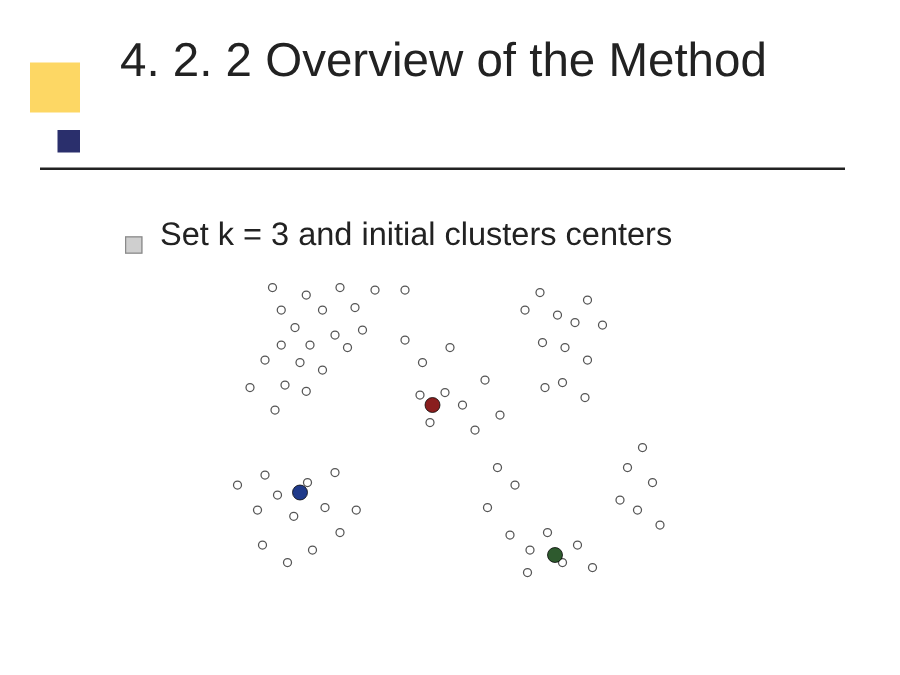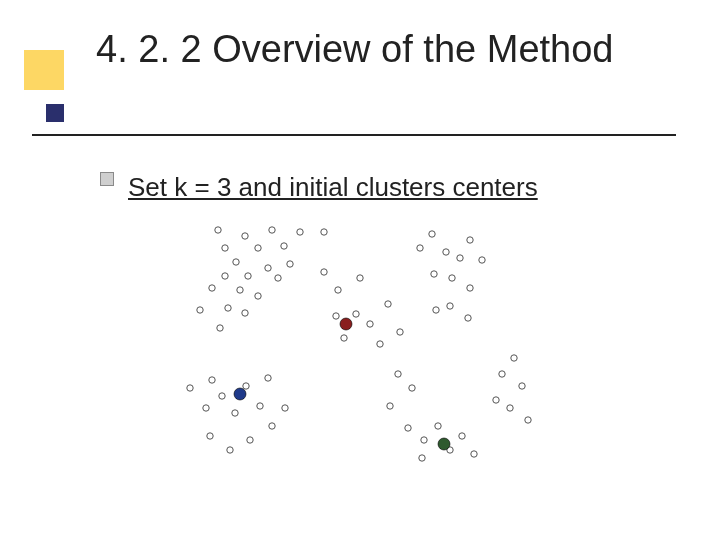--- a/index.html
+++ b/index.html
@@ -60,23 +60,22 @@
     right: 40px;
     top: 134px;
     height: 0;
     border-top: 2px solid #222;
   }
   .bullet-row {
     position: absolute;
     left: 100px;
     top: 172px;
     display: flex;
-    align-items: flex-start;
+    align-items: flex-end;
     gap: 14px;
-    text-decoration: underline;
   }
   .bullet {
     width: 12px;
     height: 12px;
     background: #cfcfcf;
     border: 1px solid #8a8a8a;
   }
   .bullet-text {
     font-size: 26px;
   }

